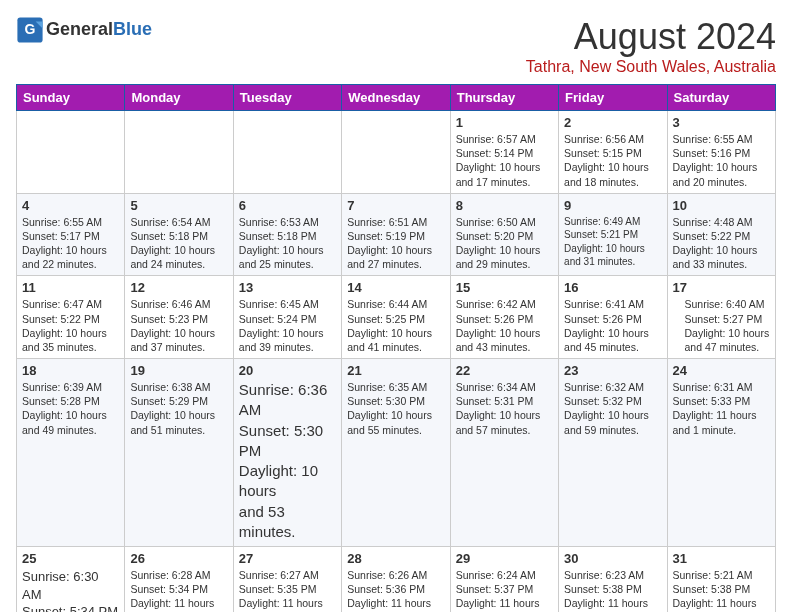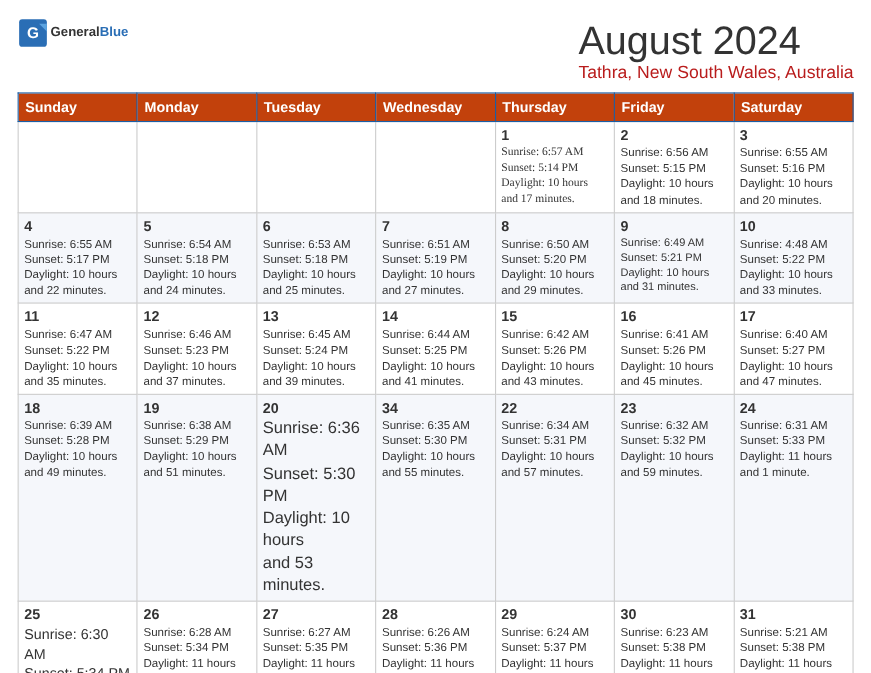--- a/index.html
+++ b/index.html
@@ -15,50 +15,50 @@
       align-items: flex-start;
       justify-content: space-between;
       margin-bottom: 8px;
     }
     .logo {
       display: flex;
       align-items: center;
       gap: 2px;
     }
     .logo-text {
-      font-size: 12px;
+      font-size: 18px;
       font-weight: bold;
       line-height: 1.1;
     }
     .logo-general { color: #333; }
     .logo-blue { color: #2a6eb5; }
     .logo-icon {
       width: 28px;
       height: 28px;
     }
     .title-area {
-      text-align: left;
+      text-align: right;
       margin-left: 26px;
     }
     .month-title {
       font-size: 36px;
       color: #333;
       font-weight: normal;
     }
     .location-title {
       font-size: 16px;
       color: #b91c1c;
     }
     .calendar {
       width: 100%;
       border-collapse: collapse;
       border: 1px solid #ccc;
     }
     .calendar th {
-      background: #c2410c;
+      background: #a21caf;
       color: #fff;
       text-align: left;
       padding: 5px 6px;
       font-size: 13px;
       border: 1px solid #1a5ea5;
     }
     .calendar td {
       vertical-align: top;
       padding: 4px 5px;
       border: 1px solid #ccc;
@@ -122,21 +122,21 @@
       </tr>
   </thead>
   <tbody id="calendar-body">
   <tr class="row-odd">
         <td class="empty-cell"></td>
         <td class="empty-cell"></td>
         <td class="empty-cell"></td>
         <td class="empty-cell"></td>
         <td>
           <span class="day-number">1</span>
-          <div style="white-space: pre-line; font-size: 10.5px; line-height: 1.35; font-family: Liberation Serif, serif;">Sunrise: 6:57 AM
+          <div style="white-space: pre-line; font-size: 10.5px; line-height: 1.35;">Sunrise: 6:57 AM
 Sunset: 5:14 PM
 Daylight: 10 hours
 and 17 minutes.</div>
         </td>
         <td>
           <span class="day-number">2</span>
           <div style="white-space: pre-line; font-size: 10.5px; line-height: 1.35;">Sunrise: 6:56 AM
 Sunset: 5:15 PM
 Daylight: 10 hours
 and 18 minutes.</div>
@@ -238,21 +238,21 @@
         </td>
         <td>
           <span class="day-number">16</span>
           <div style="white-space: pre-line; font-size: 10.5px; line-height: 1.35;">Sunrise: 6:41 AM
 Sunset: 5:26 PM
 Daylight: 10 hours
 and 45 minutes.</div>
         </td>
         <td>
           <span class="day-number">17</span>
-          <div style="white-space: pre-line; font-size: 10.5px; line-height: 1.35;">Sunrise: 6:40 AM
+          <div style="white-space: pre-line; font-size: 10.5px; line-height: 1.35; margin-left: 12px;">Sunrise: 6:40 AM
 Sunset: 5:27 PM
 Daylight: 10 hours
 and 47 minutes.</div>
         </td>
       </tr>
       <tr class="row-even">
         <td>
           <span class="day-number">18</span>
           <div style="white-space: pre-line; font-size: 10.5px; line-height: 1.35;">Sunrise: 6:39 AM
 Sunset: 5:28 PM
@@ -267,21 +267,21 @@
 and 51 minutes.</div>
         </td>
         <td>
           <span class="day-number">20</span>
           <div style="white-space: pre-line; font-size: 15px; line-height: 1.35;">Sunrise: 6:36 AM
 Sunset: 5:30 PM
 Daylight: 10 hours
 and 53 minutes.</div>
         </td>
         <td>
-          <span class="day-number">34</span>
+          <span class="day-number">21</span>
           <div style="white-space: pre-line; font-size: 10.5px; line-height: 1.35;">Sunrise: 6:35 AM
 Sunset: 5:30 PM
 Daylight: 10 hours
 and 55 minutes.</div>
         </td>
         <td>
           <span class="day-number">22</span>
           <div style="white-space: pre-line; font-size: 10.5px; line-height: 1.35;">Sunrise: 6:34 AM
 Sunset: 5:31 PM
 Daylight: 10 hours

